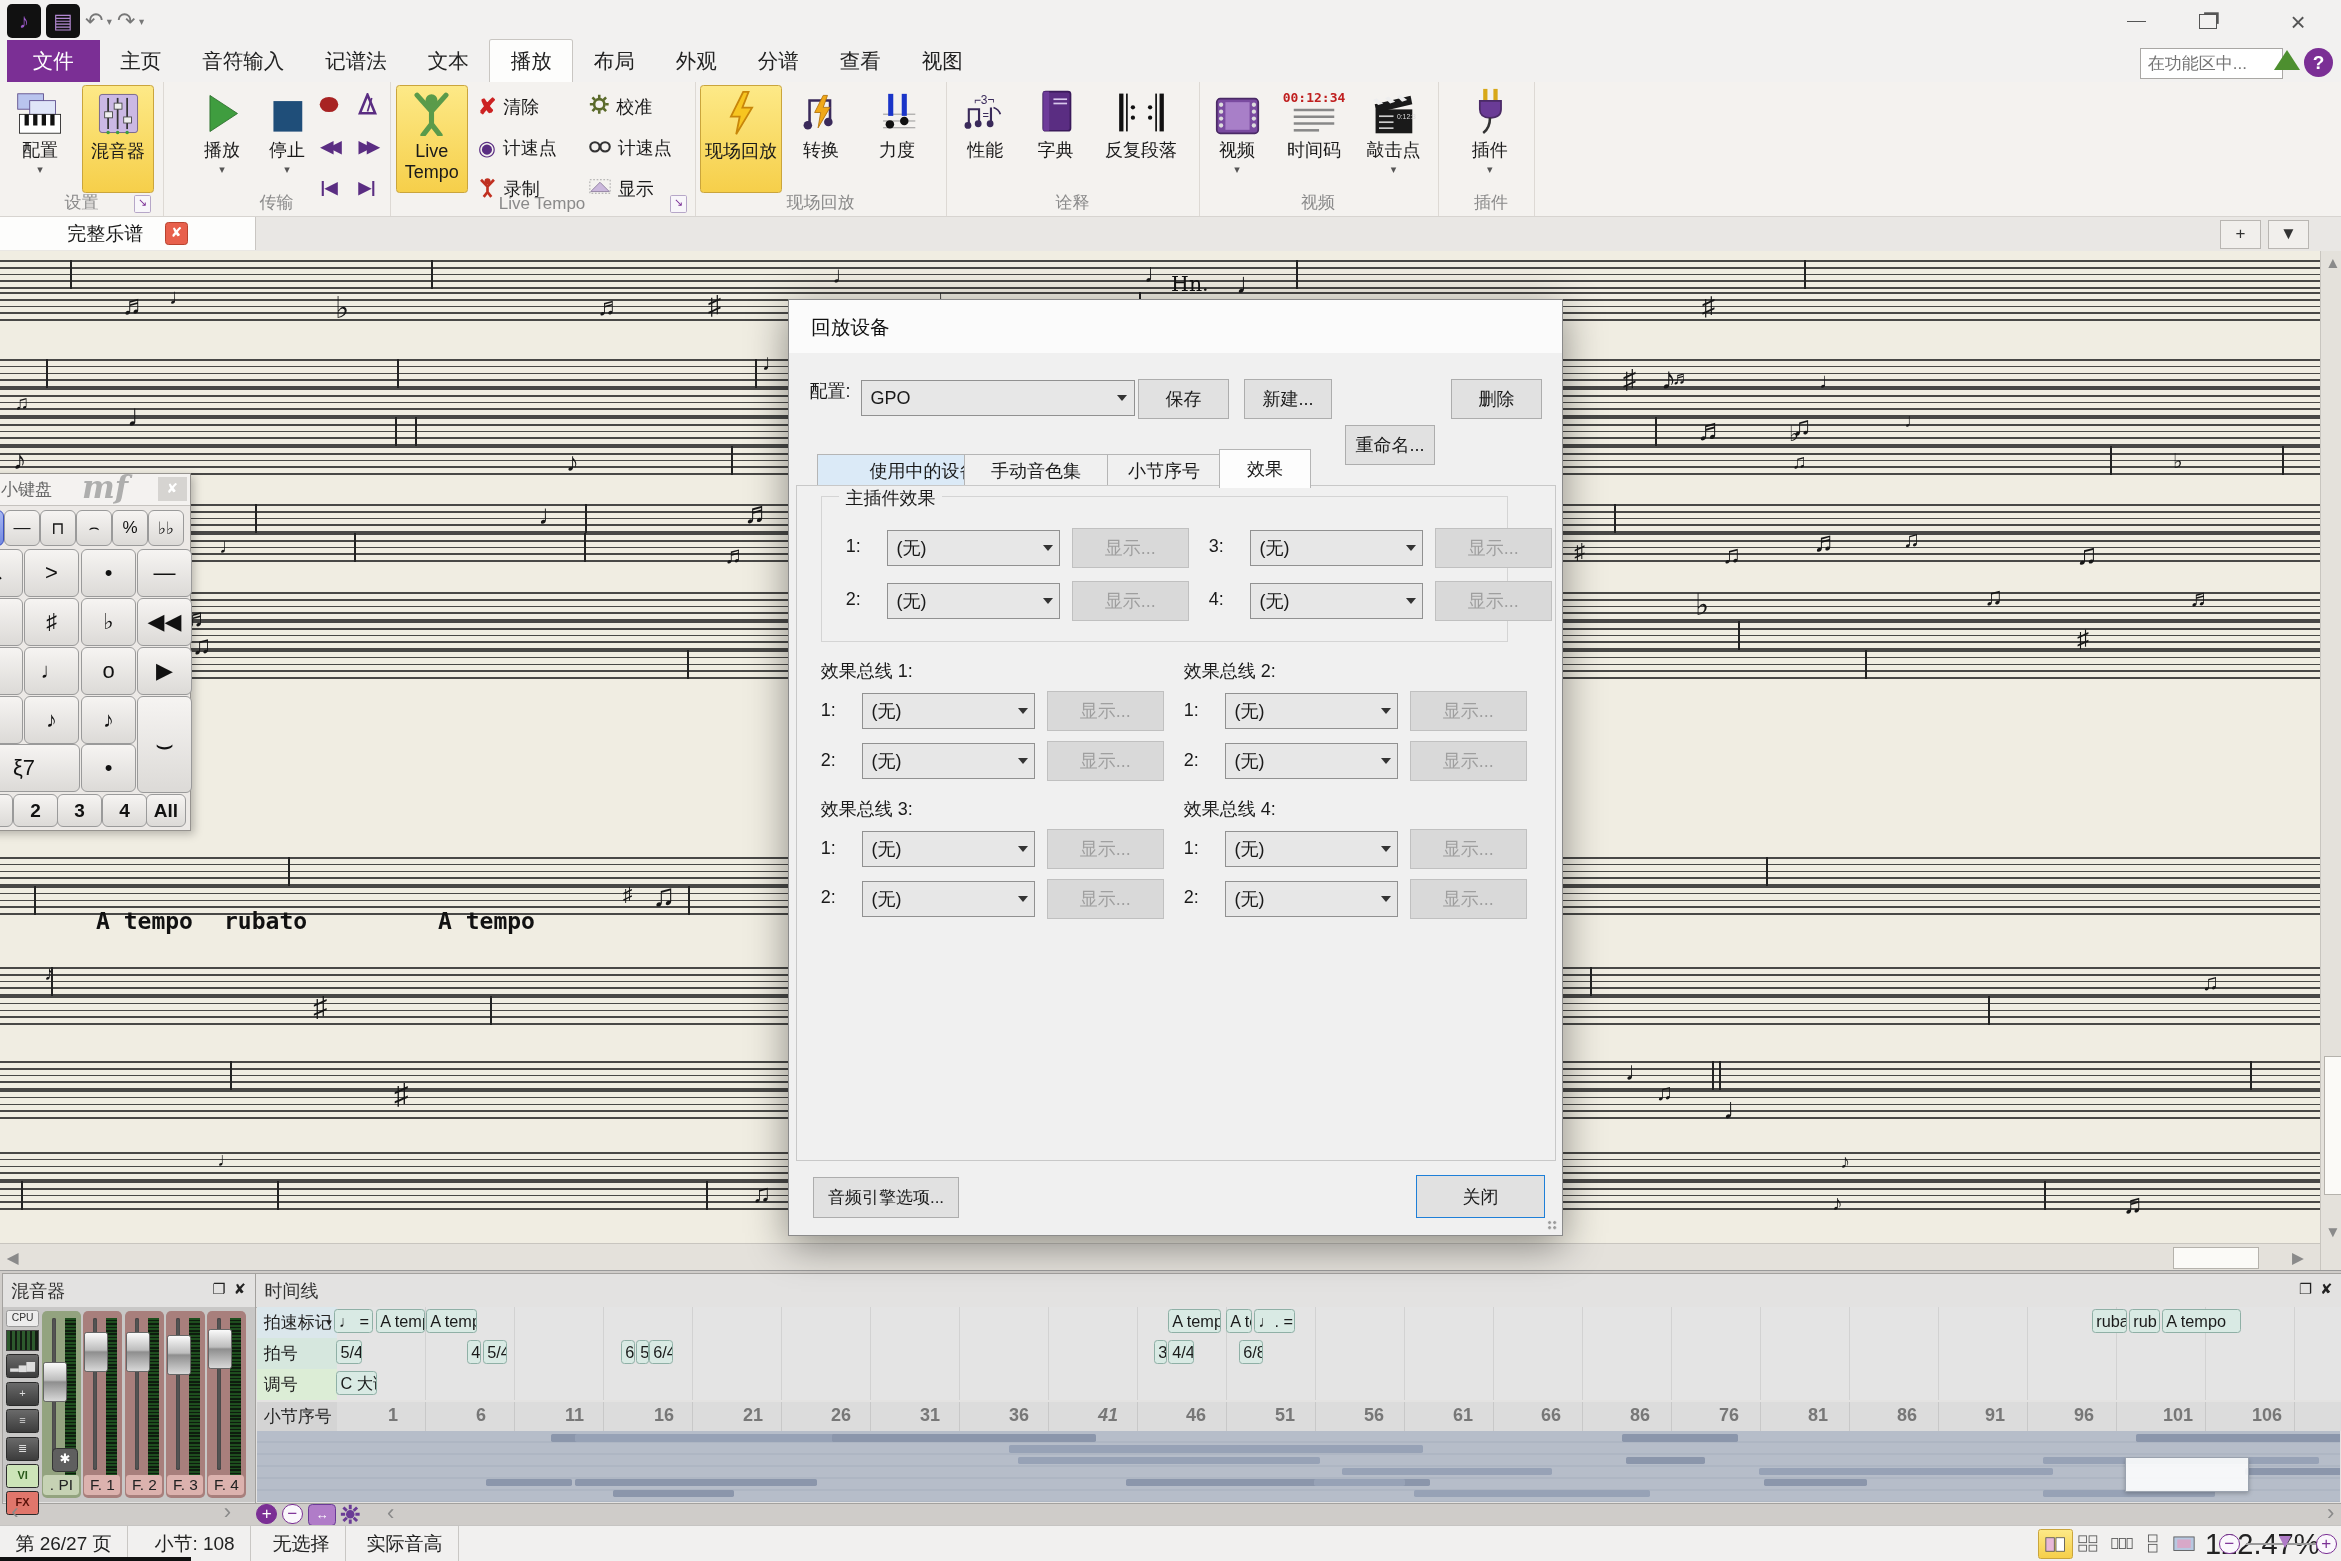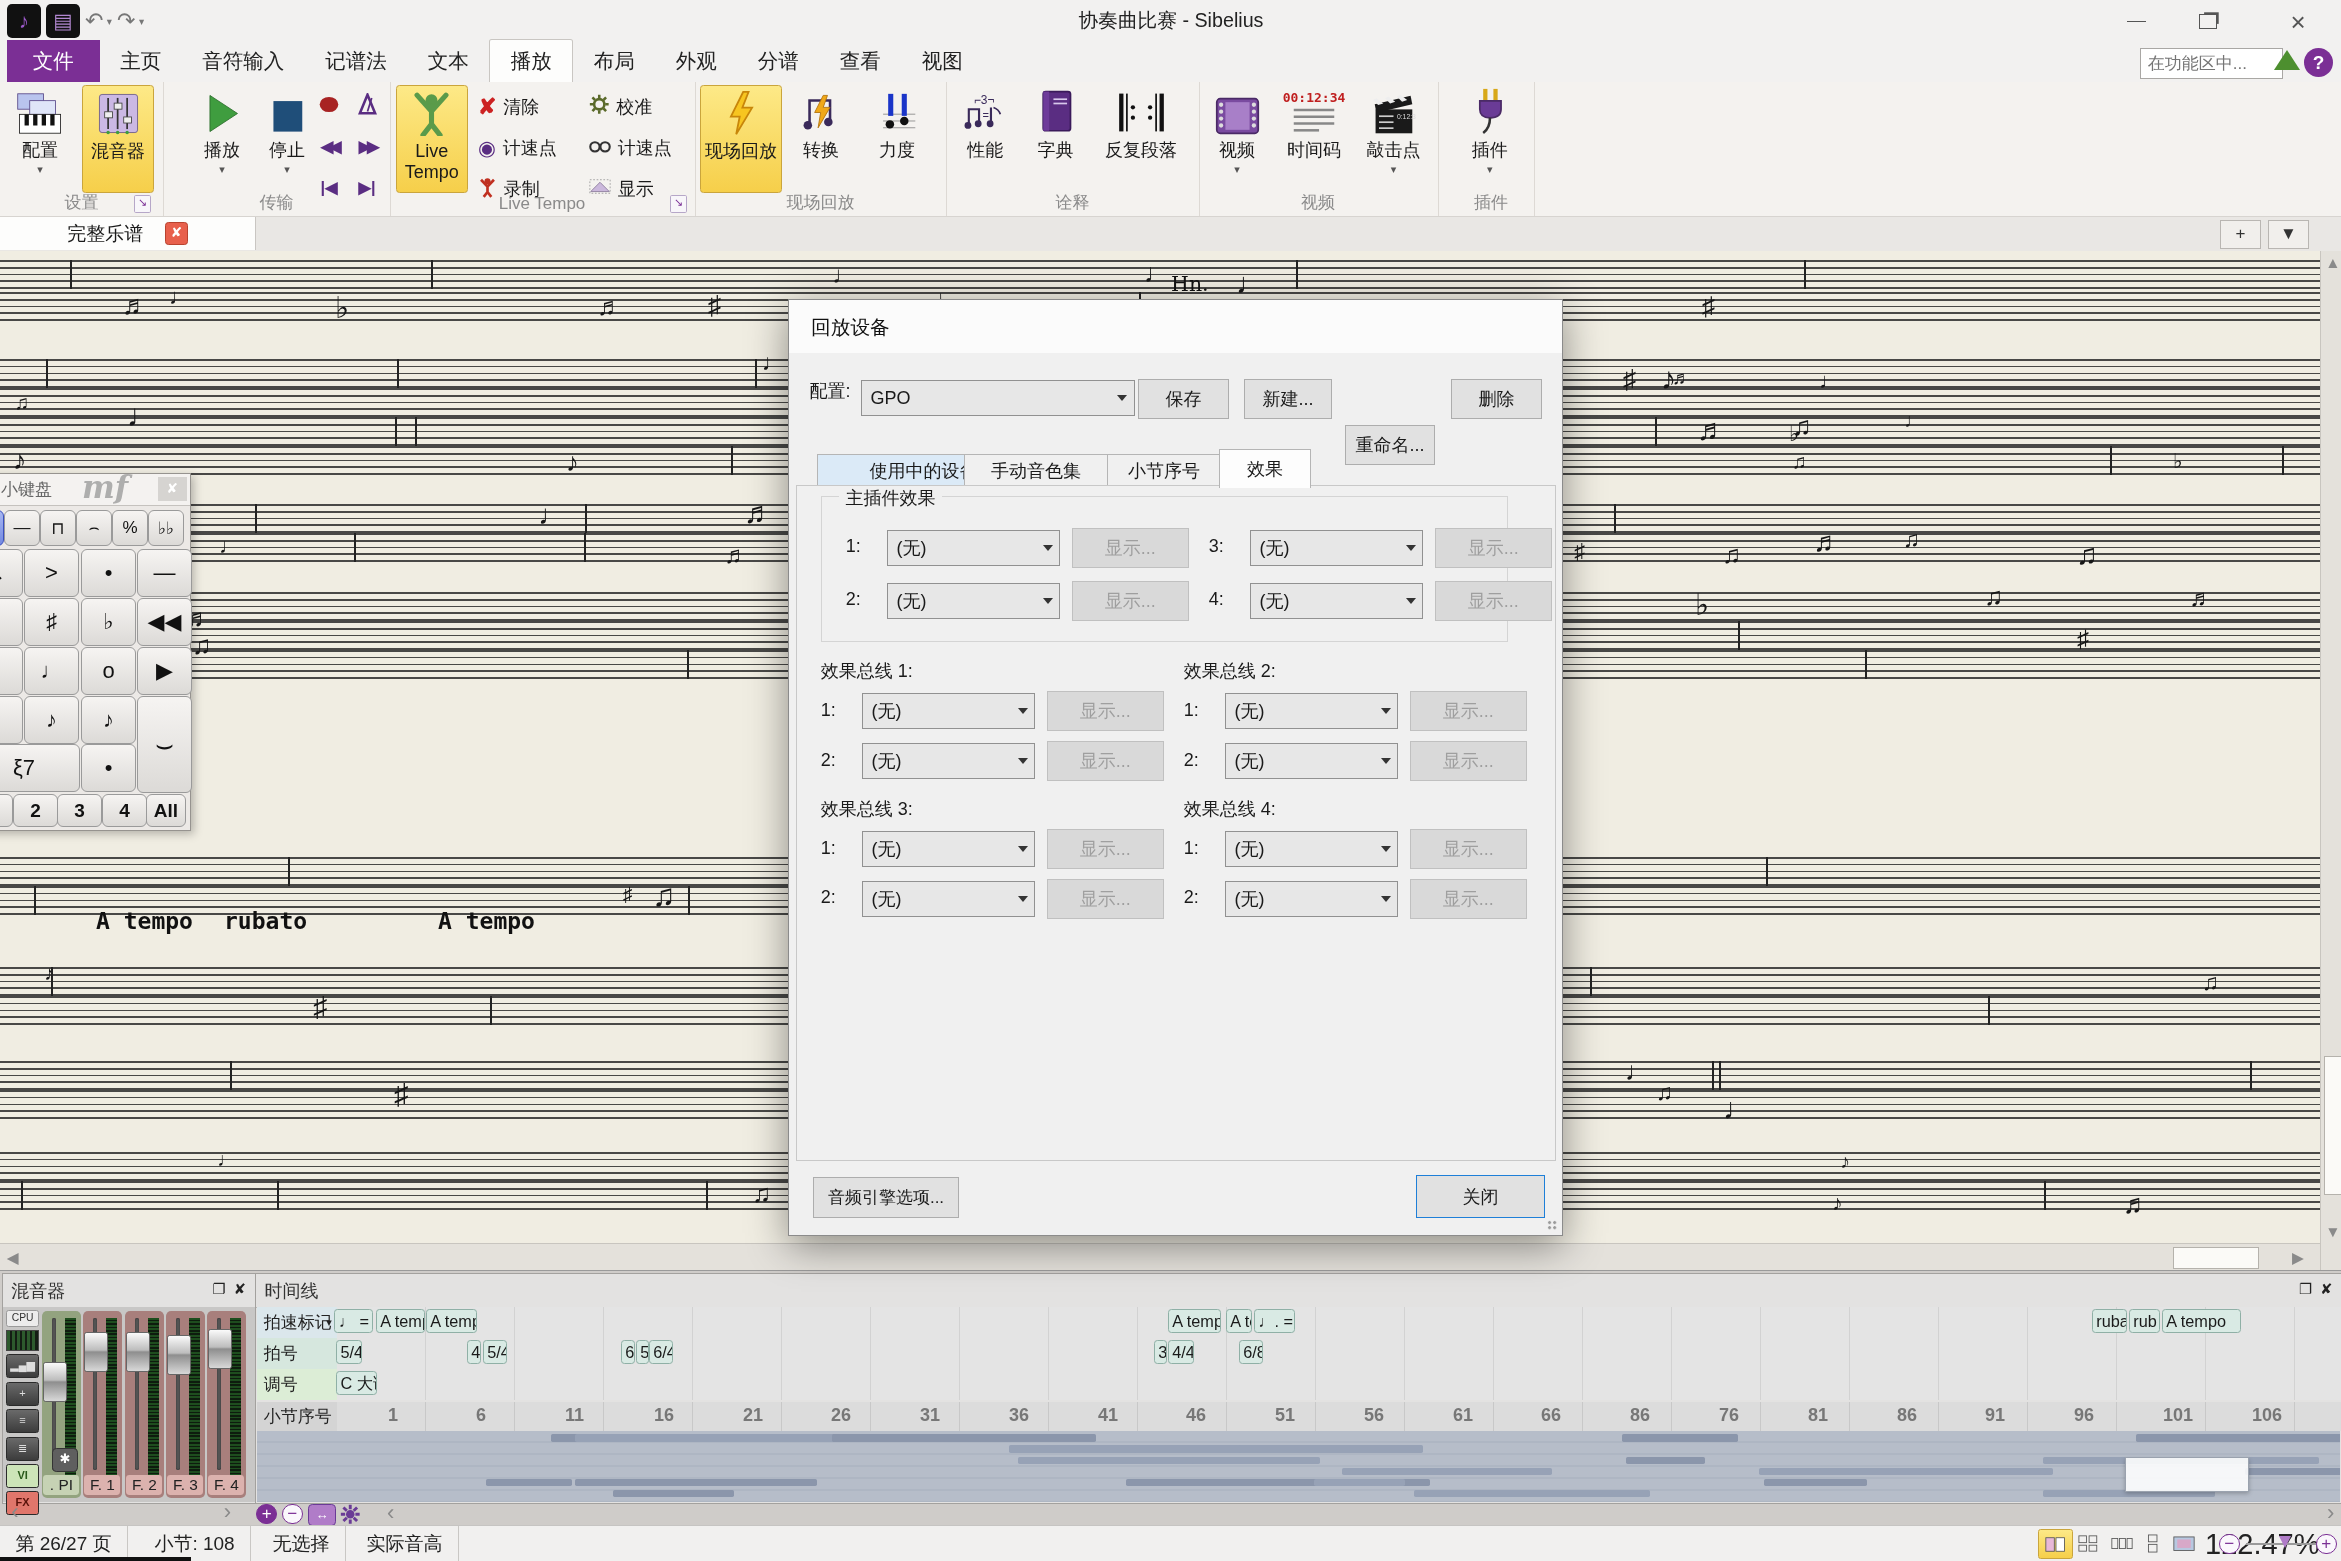--- a/index.html
+++ b/index.html
@@ -161,21 +161,20 @@
 
   <div class="abs titlebar">
     <div class="abs qat">
       <div class="tile">♪</div>
       <div class="tile" style="color:#b287d0;">▤</div>
       <span class="ar">↶</span>
         <span class="dd">▾</span>
       <span class="ar">↷</span>
         <span class="dd">▾</span>
     </div>
-    <div class="abs wtitle">协奏曲比赛 - Sibelius</div>
     <div class="abs wctl" style="left:2106px;">
         <div class="bar"></div>
       </div>
     <div class="abs wctl" style="left:2178px;">
         <div class="box"></div>
       </div>
     <div class="abs wctl" style="left:2268px;">
         <div class="x">×</div>
       </div>
   </div>
@@ -912,21 +911,21 @@
             <div class="tl-rowlabel" style="background:#d4d4d4;">小节序号</div>
             <div class="tl-track" style="background:repeating-linear-gradient(90deg,#dcdcdc 0 88px,#c8c8c8 88px 89px);">
               <div class="barnum" style="left:51px;">1</div>
               <div class="barnum" style="left:139px;">6</div>
               <div class="barnum" style="left:228px;">11</div>
               <div class="barnum" style="left:317px;">16</div>
               <div class="barnum" style="left:406px;">21</div>
               <div class="barnum" style="left:494px;">26</div>
               <div class="barnum" style="left:583px;">31</div>
               <div class="barnum" style="left:672px;">36</div>
-              <div class="barnum" style="left:761px;">41</div>
+              <div class="barnum" style="left:761px;font-style:italic;">41</div>
               <div class="barnum" style="left:849px;">46</div>
               <div class="barnum" style="left:938px;">51</div>
               <div class="barnum" style="left:1027px;">56</div>
               <div class="barnum" style="left:1116px;">61</div>
               <div class="barnum" style="left:1204px;">66</div>
               <div class="barnum" style="left:1293px;">86</div>
               <div class="barnum" style="left:1382px;">76</div>
               <div class="barnum" style="left:1471px;">81</div>
               <div class="barnum" style="left:1560px;">86</div>
               <div class="barnum" style="left:1648px;">91</div>

